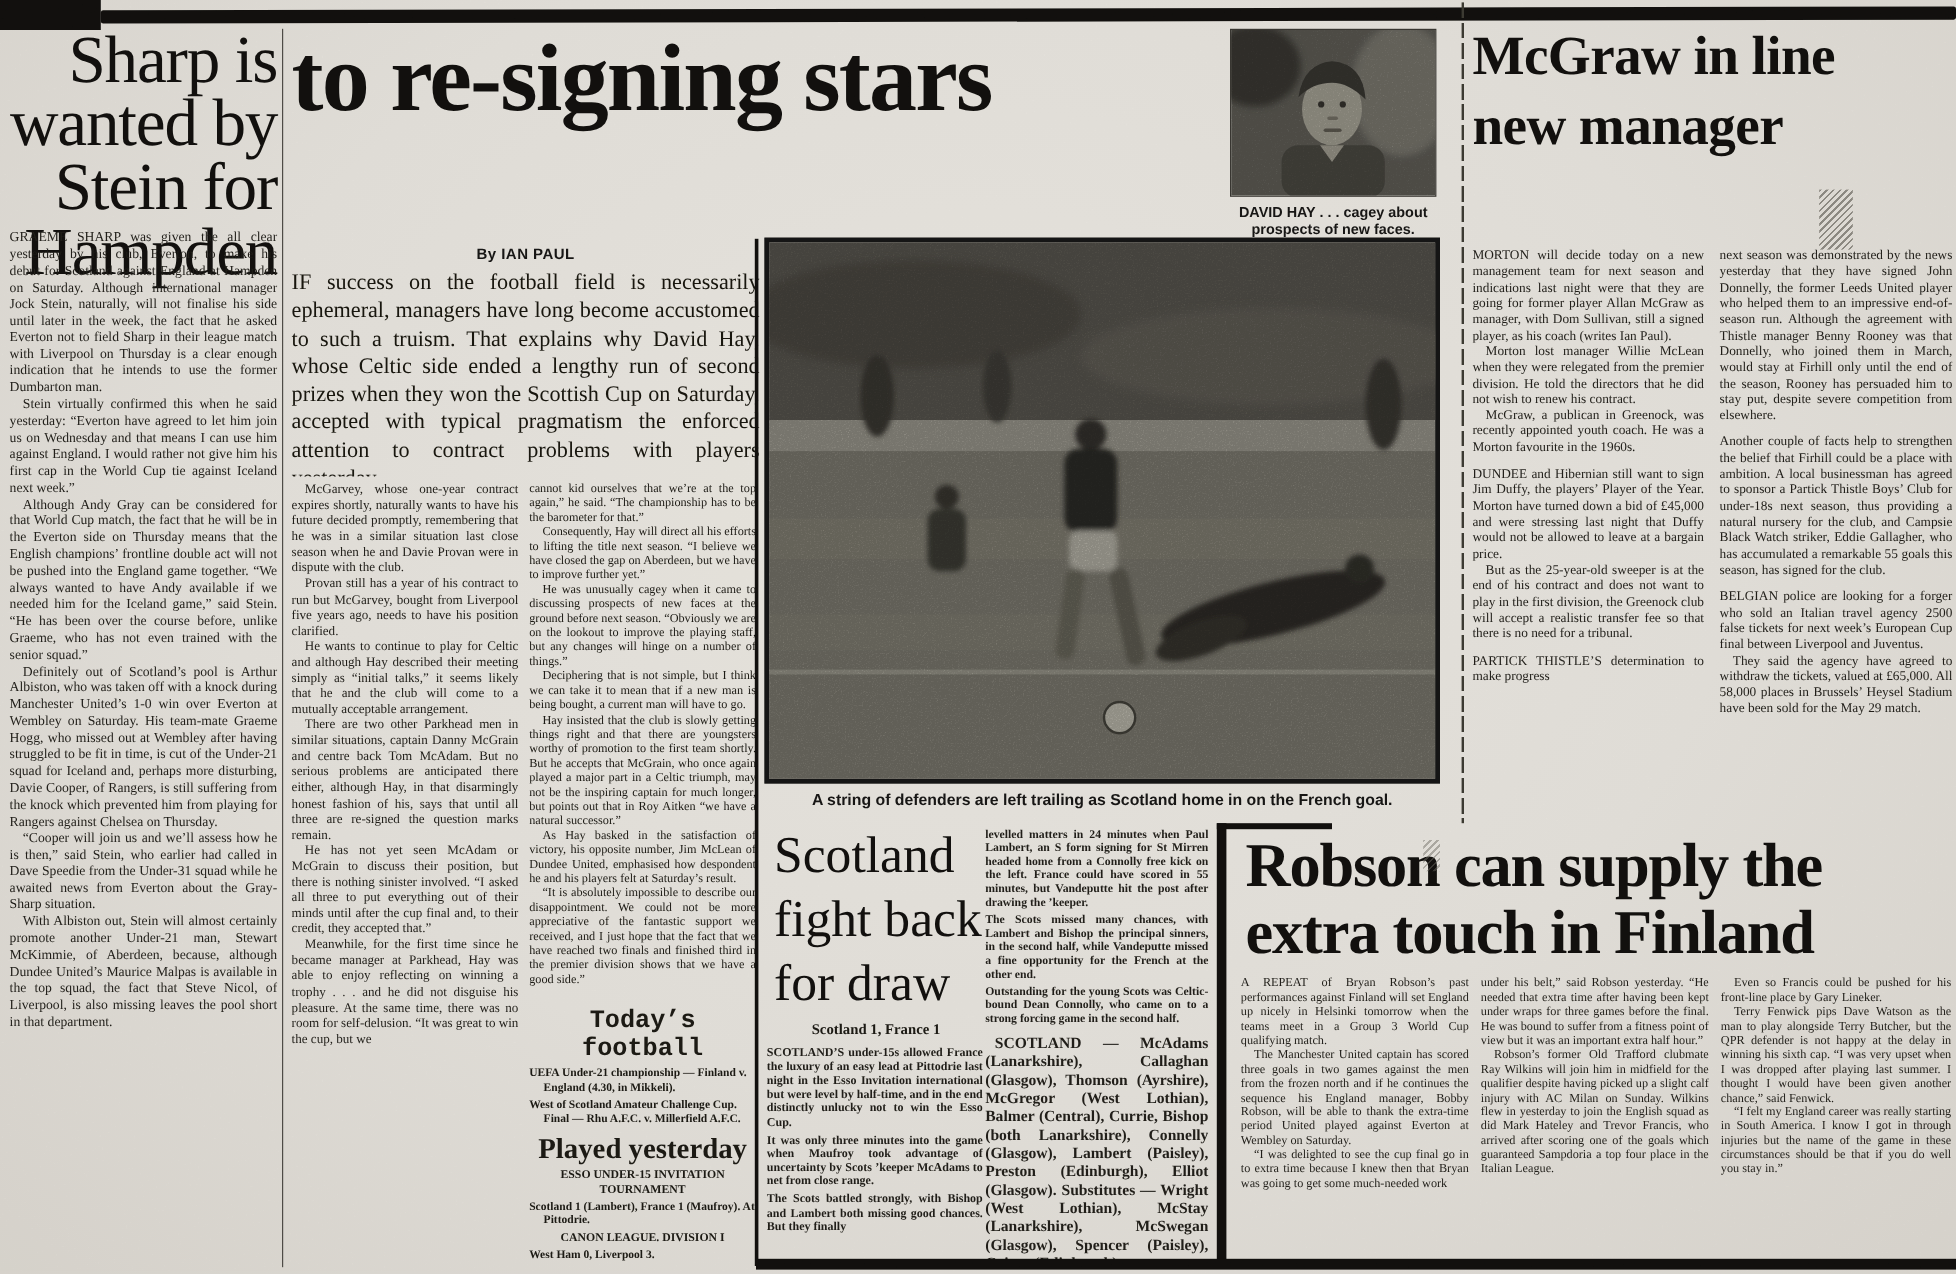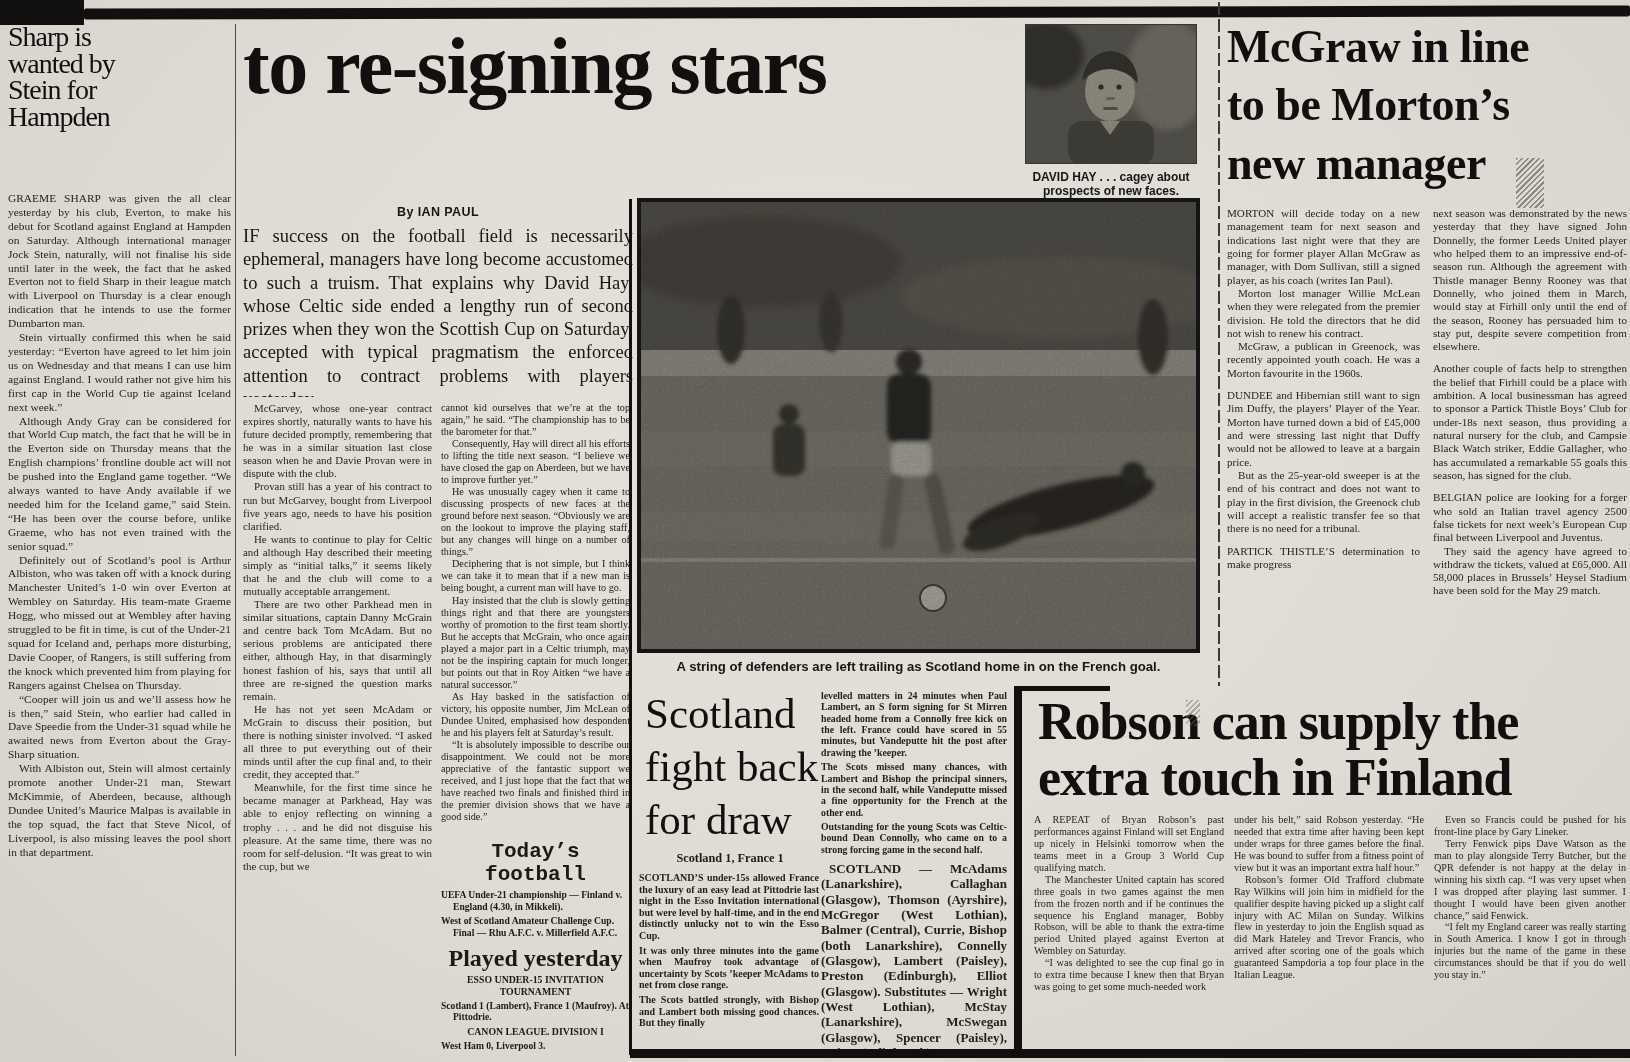--- a/index.html
+++ b/index.html
@@ -46,21 +46,21 @@
 </style>
 </head>
 <body>
 
 <div id="page">
 
   <div class="abs bar" style="left:0;top:0;width:84px;height:25px;"></div>
   <div class="abs bar" style="left:84px;top:7px;width:1546px;height:11px;transform:rotate(-0.12deg);border-radius:2px;"></div>
 
   <div class="abs" style="left:8px;top:24px;width:223px;">
-    <div class="hl hl-light" style="font-size:28px;line-height:0.95;letter-spacing:-1px;">
+    <div class="hl hl-light" style="font-size:56px;line-height:0.95;letter-spacing:-1px;text-align:right;">
       <div>Sharp is</div>
       <div>wanted by</div>
       <div>Stein for</div>
       <div>Hampden</div>
     </div>
   </div>
   <div class="col sharp-body" style="left:8px;top:192px;width:223px;height:862px;">
     <p class="flush">GRAEME SHARP was given the all clear yesterday by his club, Everton, to make his debut for Scotland against England at Hampden on Saturday. Although international manager Jock Stein, naturally, will not finalise his side until later in the week, the fact that he asked Everton not to field Sharp in their league match with Liverpool on Thursday is a clear enough indication that he intends to use the former Dumbarton man.</p>
     <p>Stein virtually confirmed this when he said yesterday: “Everton have agreed to let him join us on Wednesday and that means I can use him against England. I would rather not give him his first cap in the World Cup tie against Iceland next week.”</p>
     <p>Although Andy Gray can be considered for that World Cup match, the fact that he will be in the Everton side on Thursday means that the English champions’ frontline double act will not be pushed into the England game together. “We always wanted to have Andy available if we needed him for the Iceland game,” said Stein. “He has been over the course before, unlike Graeme, who has not even trained with the senior squad.”</p>
@@ -185,21 +185,20 @@
       <path d="M74 96 L84 110 L94 96 Z" fill="#c2beb1"></path>
       <rect width="170" height="138" filter="url(#gn2)" opacity="0.5" style="mix-blend-mode:multiply"></rect>
     </svg>
   </div>
   <div class="abs caption" style="left:1003px;top:170px;width:216px;font-size:12px;line-height:1.2;">DAVID HAY . . . cagey about prospects of new faces.</div>
 
   <div class="vrule-dash" style="left:1218px;top:2px;width:2px;height:684px;"></div>
 
   <div class="abs hl" style="left:1227px;top:18px;font-size:46px;line-height:1.27;letter-spacing:-0.5px;">
     <div>McGraw in line</div>
-    <div>to be Morton’s</div>
     <div>new manager</div>
   </div>
   <div class="col mcg-col" style="left:1227px;top:207px;width:193px;height:478px;">
     <p class="flush">MORTON will decide today on a new management team for next season and indications last night were that they are going for former player Allan McGraw as manager, with Dom Sullivan, still a signed player, as his coach (writes Ian Paul).</p>
     <p>Morton lost manager Willie McLean when they were relegated from the premier division. He told the directors that he did not wish to renew his contract.</p>
     <p>McGraw, a publican in Greenock, was recently appointed youth coach. He was a Morton favourite in the 1960s.</p>
     <p class="sect">DUNDEE and Hibernian still want to sign Jim Duffy, the players’ Player of the Year. Morton have turned down a bid of £45,000 and were stressing last night that Duffy would not be allowed to leave at a bargain price.</p>
     <p>But as the 25-year-old sweeper is at the end of his contract and does not want to play in the first division, the Greenock club will accept a realistic transfer fee so that there is no need for a tribunal.</p>
     <p class="sect">PARTICK THISTLE’S determination to make progress</p>
   </div>

